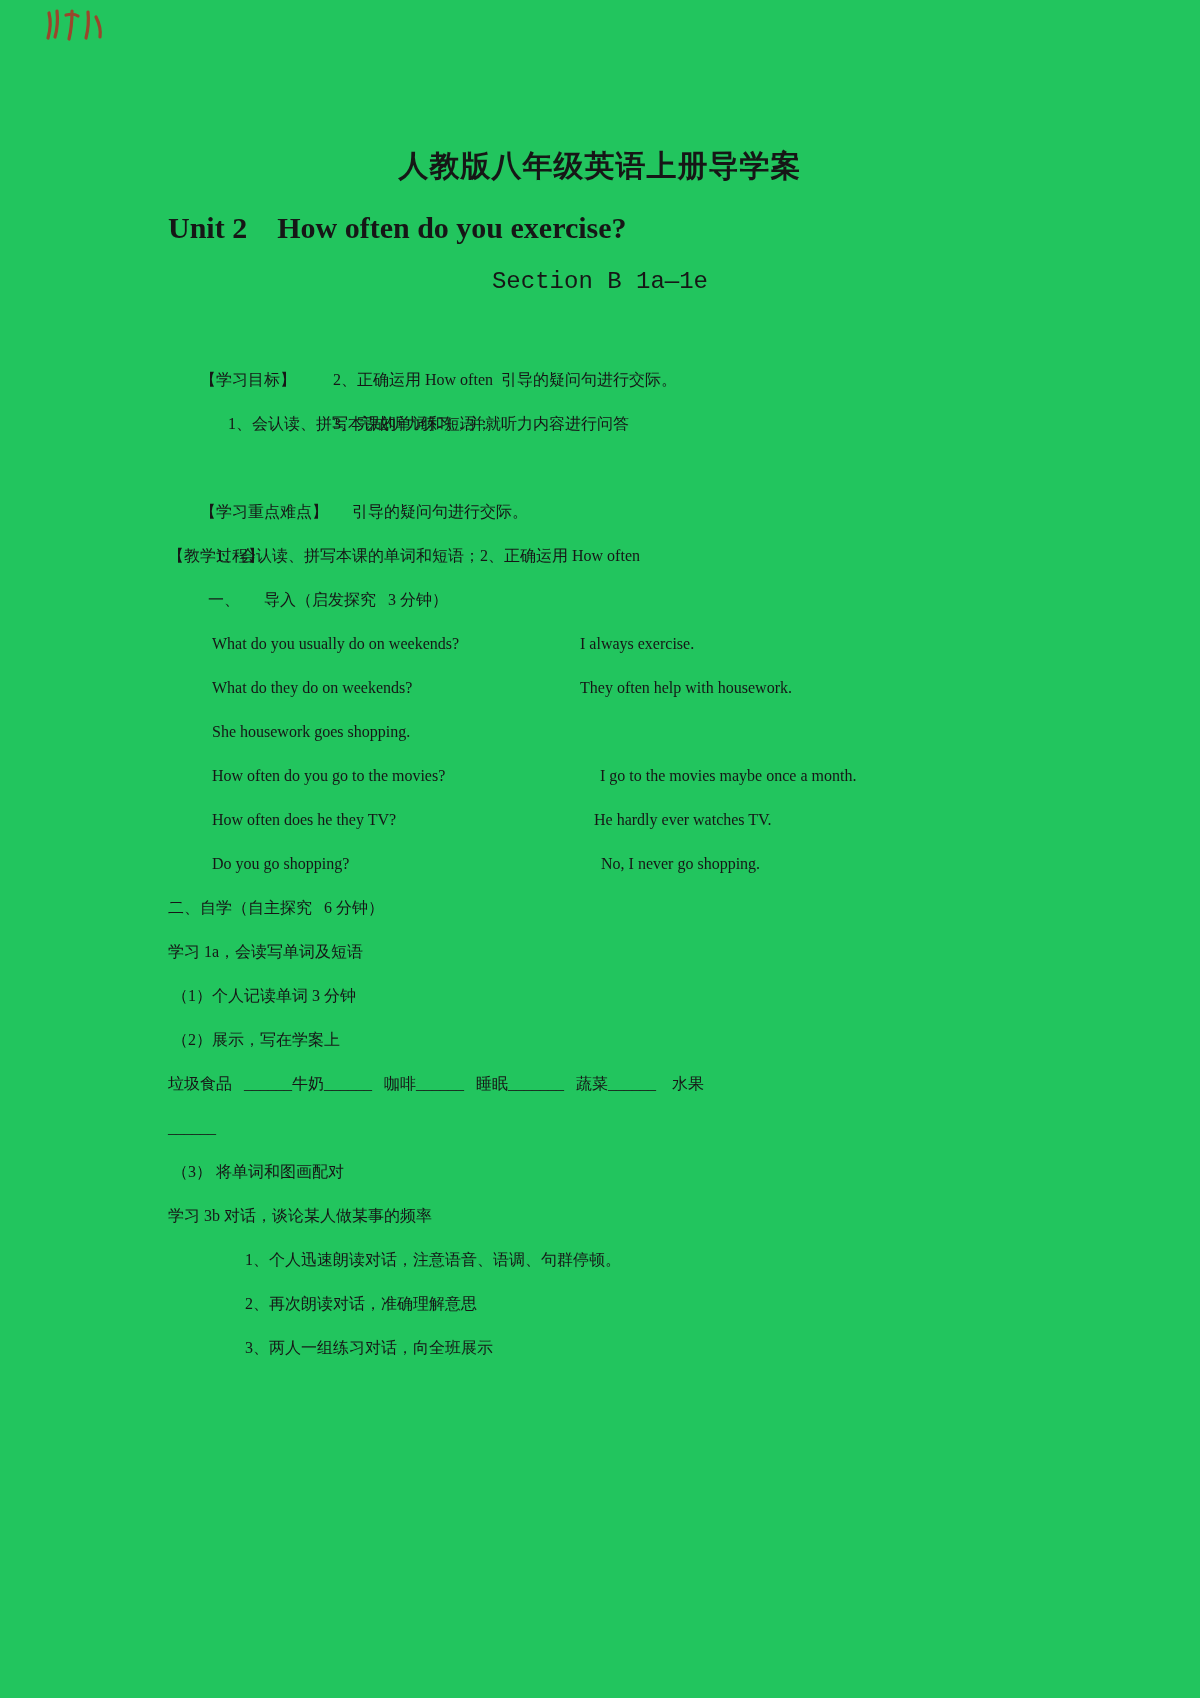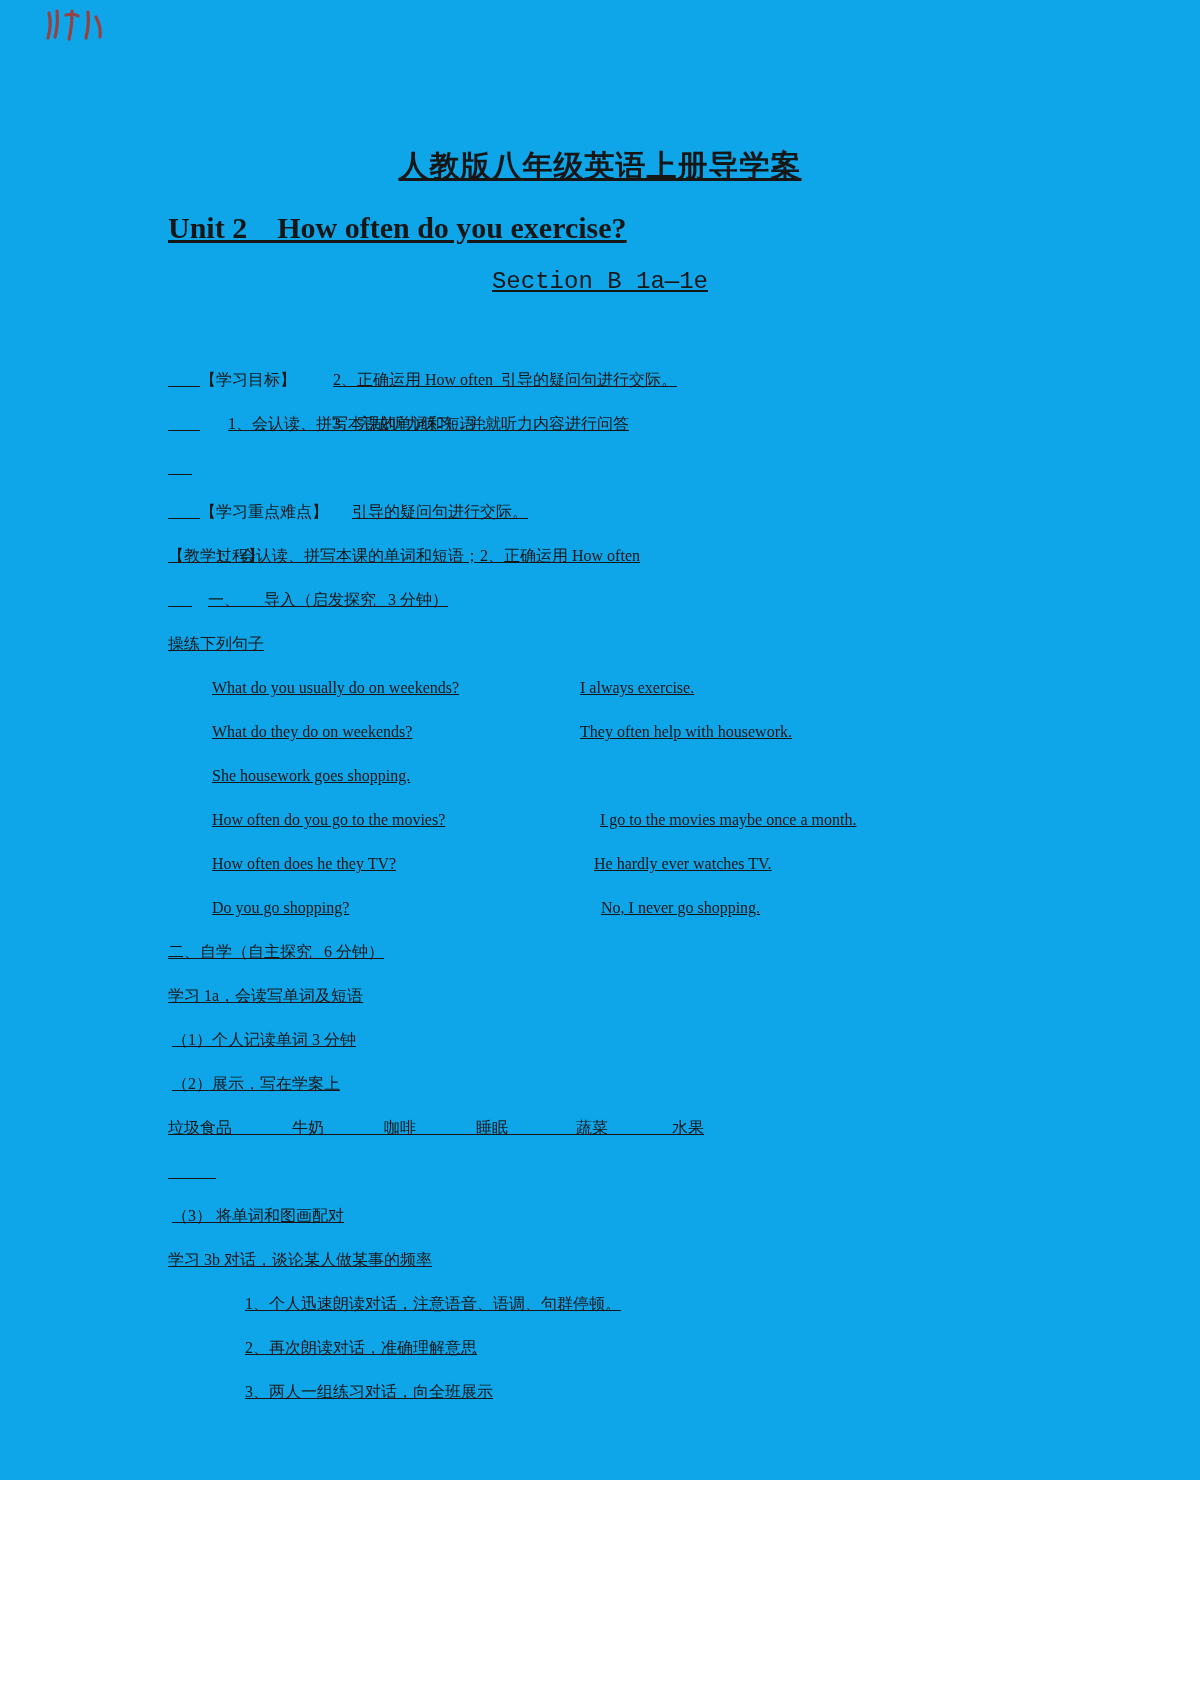--- a/index.html
+++ b/index.html
@@ -3,26 +3,25 @@
 <meta charset="utf-8">
 <style>
   html, body {
     margin: 0;
     padding: 0;
     background: #ffffff;
   }
   .page {
     position: relative;
     width: 1200px;
-    height: 1480px;
-    background: #0ea5e9;
+    height: 1698px;
+    background: #22c55e;
     overflow: hidden;
     font-family: "Liberation Serif", "DejaVu Serif", serif;
     color: #161616;
-    text-decoration: underline;
   }
   .red-mark {
     position: absolute;
     left: 44px;
     top: 5px;
     width: 62px;
     height: 38px;
     opacity: 0.85;
   }
   .content {
@@ -123,21 +122,20 @@
       <div class="line indent-obj">3、完成听力练习，并就听力内容进行问答</div>
 
       <div class="line">
         <span class="label">【学习重点难点】</span>
         <span class="after-label-gap-sm">1、会认读、拼写本课的单词和短语；2、正确运用 How often</span>
       </div>
       <div class="line indent-keypt2">引导的疑问句进行交际。</div>
 
       <div class="line">【教学过程】</div>
       <div class="line indent-stepone">一、      导入（启发探究   3 分钟）</div>
-      <div class="line">操练下列句子</div>
 
       <div class="qa-block">
         <div class="qa-row">
           <span class="question-text">What do you usually do on weekends?</span>
           <span class="answer-text">I always exercise.</span>
         </div>
         <div class="qa-row">
           <span class="question-text">What do they do on weekends?</span>
           <span class="answer-text">They often help with housework.</span>
         </div>

